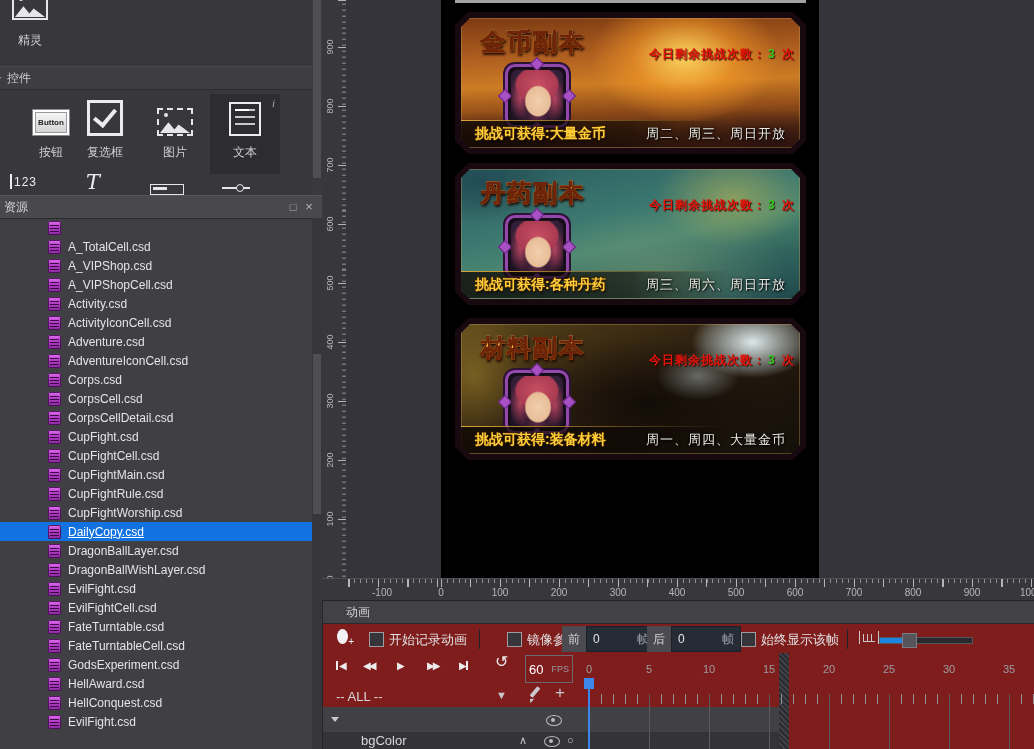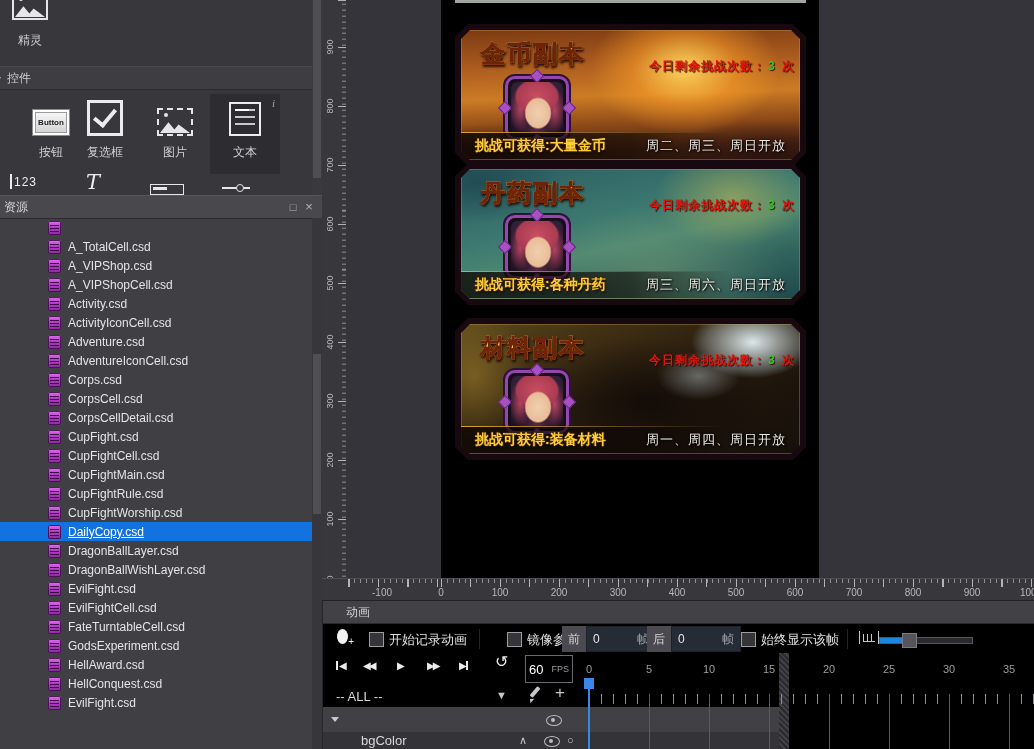--- a/index.html
+++ b/index.html
@@ -135,21 +135,21 @@
   .b-reward-strip{position:absolute;left:0;right:0;top:102px;height:27px;
      background:linear-gradient(90deg,rgba(12,6,2,.78) 0%,rgba(12,6,2,.6) 50%,rgba(12,6,2,0) 80%);}
   .b-reward-strip::before{content:"";position:absolute;left:0;right:0;top:0;height:1px;
      background:linear-gradient(90deg,#d8a43c,rgba(216,164,60,0) 78%);}
   .b-reward{margin-left:14px;line-height:27px;font-size:14px;font-weight:bold;color:#ffcd38;
      text-shadow:-1px 0 #3a2004,1px 0 #3a2004,0 -1px #3a2004,0 1px #3a2004,1px 2px 2px rgba(0,0,0,.7);}
   .b-sched{position:absolute;right:14px;top:107px;font-size:13px;color:#eceae4;letter-spacing:1px;
      text-shadow:1px 1px 2px #000,0 0 3px rgba(0,0,0,.8);}
 
   
-  #timeline{position:absolute;left:322px;top:600px;width:712px;height:149px;background:#000000;border-top:1px solid #222226;border-left:1px solid #26262a;}
+  #timeline{position:absolute;left:322px;top:600px;width:712px;height:149px;background:#7f1d1d;border-top:1px solid #222226;border-left:1px solid #26262a;}
   .tl-header{position:absolute;left:0;top:0;width:100%;height:22px;background:#414146;
      border-bottom:1px solid #2a2a2e;color:#d5d5d8;font-size:12px;line-height:22px;}
   .tl-header span{margin-left:23px;}
   .egg-icon{position:absolute;left:14px;top:6px;width:11px;height:15px;background:#f2f2f4;border-radius:50%;}
   .egg-icon::after{content:"+";position:absolute;right:-6px;bottom:-3px;font-size:10px;color:#f2f2f4;}
   .cb{position:absolute;width:13px;height:13px;border:1px solid #9c9ca2;background:#35353a;cursor:pointer;}
   .tl-label{position:absolute;font-size:13px;color:#e0e0e2;line-height:15px;white-space:nowrap;}
   .tl-sep{position:absolute;top:6px;width:1px;height:20px;background:#232327;}
   .io-label{position:absolute;top:3px;width:24px;height:26px;background:#4a4a50;color:#d8d8da;
      font-size:12px;text-align:center;line-height:26px;}
@@ -327,20 +327,24 @@
         <div class="tree-row">
           <div class="csd-icon"></div>
           <div class="tree-name">EvilFight.csd</div>
         </div>
         <div class="tree-row">
           <div class="csd-icon"></div>
           <div class="tree-name">EvilFightCell.csd</div>
         </div>
         <div class="tree-row">
           <div class="csd-icon"></div>
+          <div class="tree-name">FateTurntable.csd</div>
+        </div>
+        <div class="tree-row">
+          <div class="csd-icon"></div>
           <div class="tree-name">FateTurntableCell.csd</div>
         </div>
         <div class="tree-row">
           <div class="csd-icon"></div>
           <div class="tree-name">GodsExperiment.csd</div>
         </div>
         <div class="tree-row">
           <div class="csd-icon"></div>
           <div class="tree-name">HellAward.csd</div>
         </div>
@@ -371,21 +375,21 @@
         <div class="vlab" style="top: 396px;">300</div>
         <div class="vlab" style="top: 455px;">200</div>
         <div class="vlab" style="top: 514px;">100</div>
         <div class="vlab" style="top: 573px;">0</div>
       </div>
   </div>
   <div id="canvas">
     <div id="stage">
       <div class="top-sliver"></div>
       <div id="banners">
-          <div class="banner theme-fire" style="top: 24px;">
+          <div class="banner theme-fire" style="top: 12px;">
     <div class="banner-art">
       <div class="b-title">金币副本</div>
       <div class="b-remain"><span>今日剩余挑战次数：</span><span class="b-count">3</span><span> 次</span></div>
       <div class="b-portrait">
         <span class="pd pd-t"></span>
         <span class="pd pd-b"></span>
         <span class="pd pd-l"></span>
         <span class="pd pd-r"></span>
         <div class="b-face"></div>
       </div>
@@ -413,21 +417,21 @@
       <div class="b-title">材料副本</div>
       <div class="b-remain"><span>今日剩余挑战次数：</span><span class="b-count">3</span><span> 次</span></div>
       <div class="b-portrait">
         <span class="pd pd-t"></span>
         <span class="pd pd-b"></span>
         <span class="pd pd-l"></span>
         <span class="pd pd-r"></span>
         <div class="b-face"></div>
       </div>
       <div class="b-reward-strip"><span class="b-reward">挑战可获得:装备材料</span></div>
-      <div class="b-sched">周一、周四、周日开放</div>
+      <div class="b-sched">周一、周四、大量金币</div>
     </div>
   </div>
         </div>
     </div>
   </div>
   <div id="hruler">
     <div class="hticks-minor"></div>
     <div class="hticks-major"></div>
     <div id="hruler-labels">
         <div class="hlab" style="left: 40px;">-100</div>

